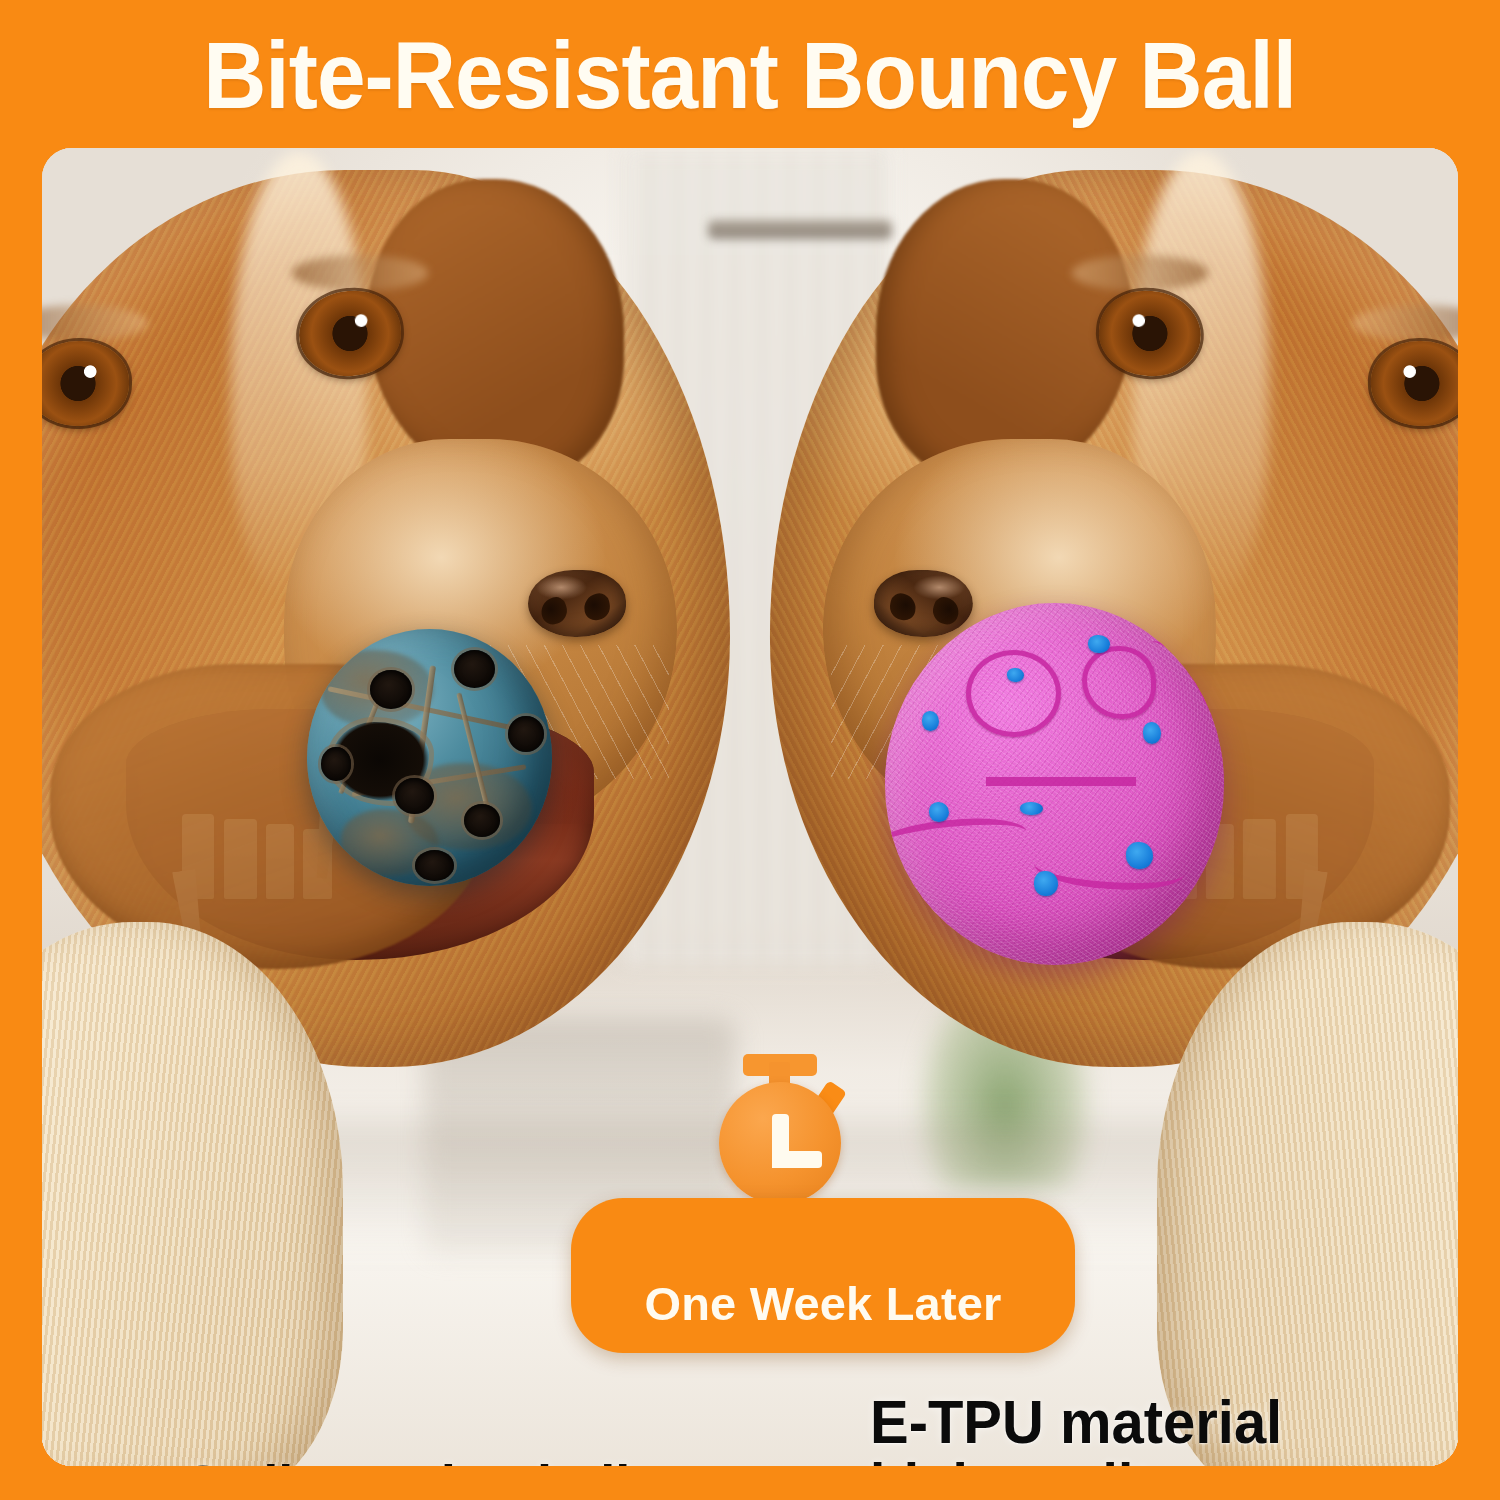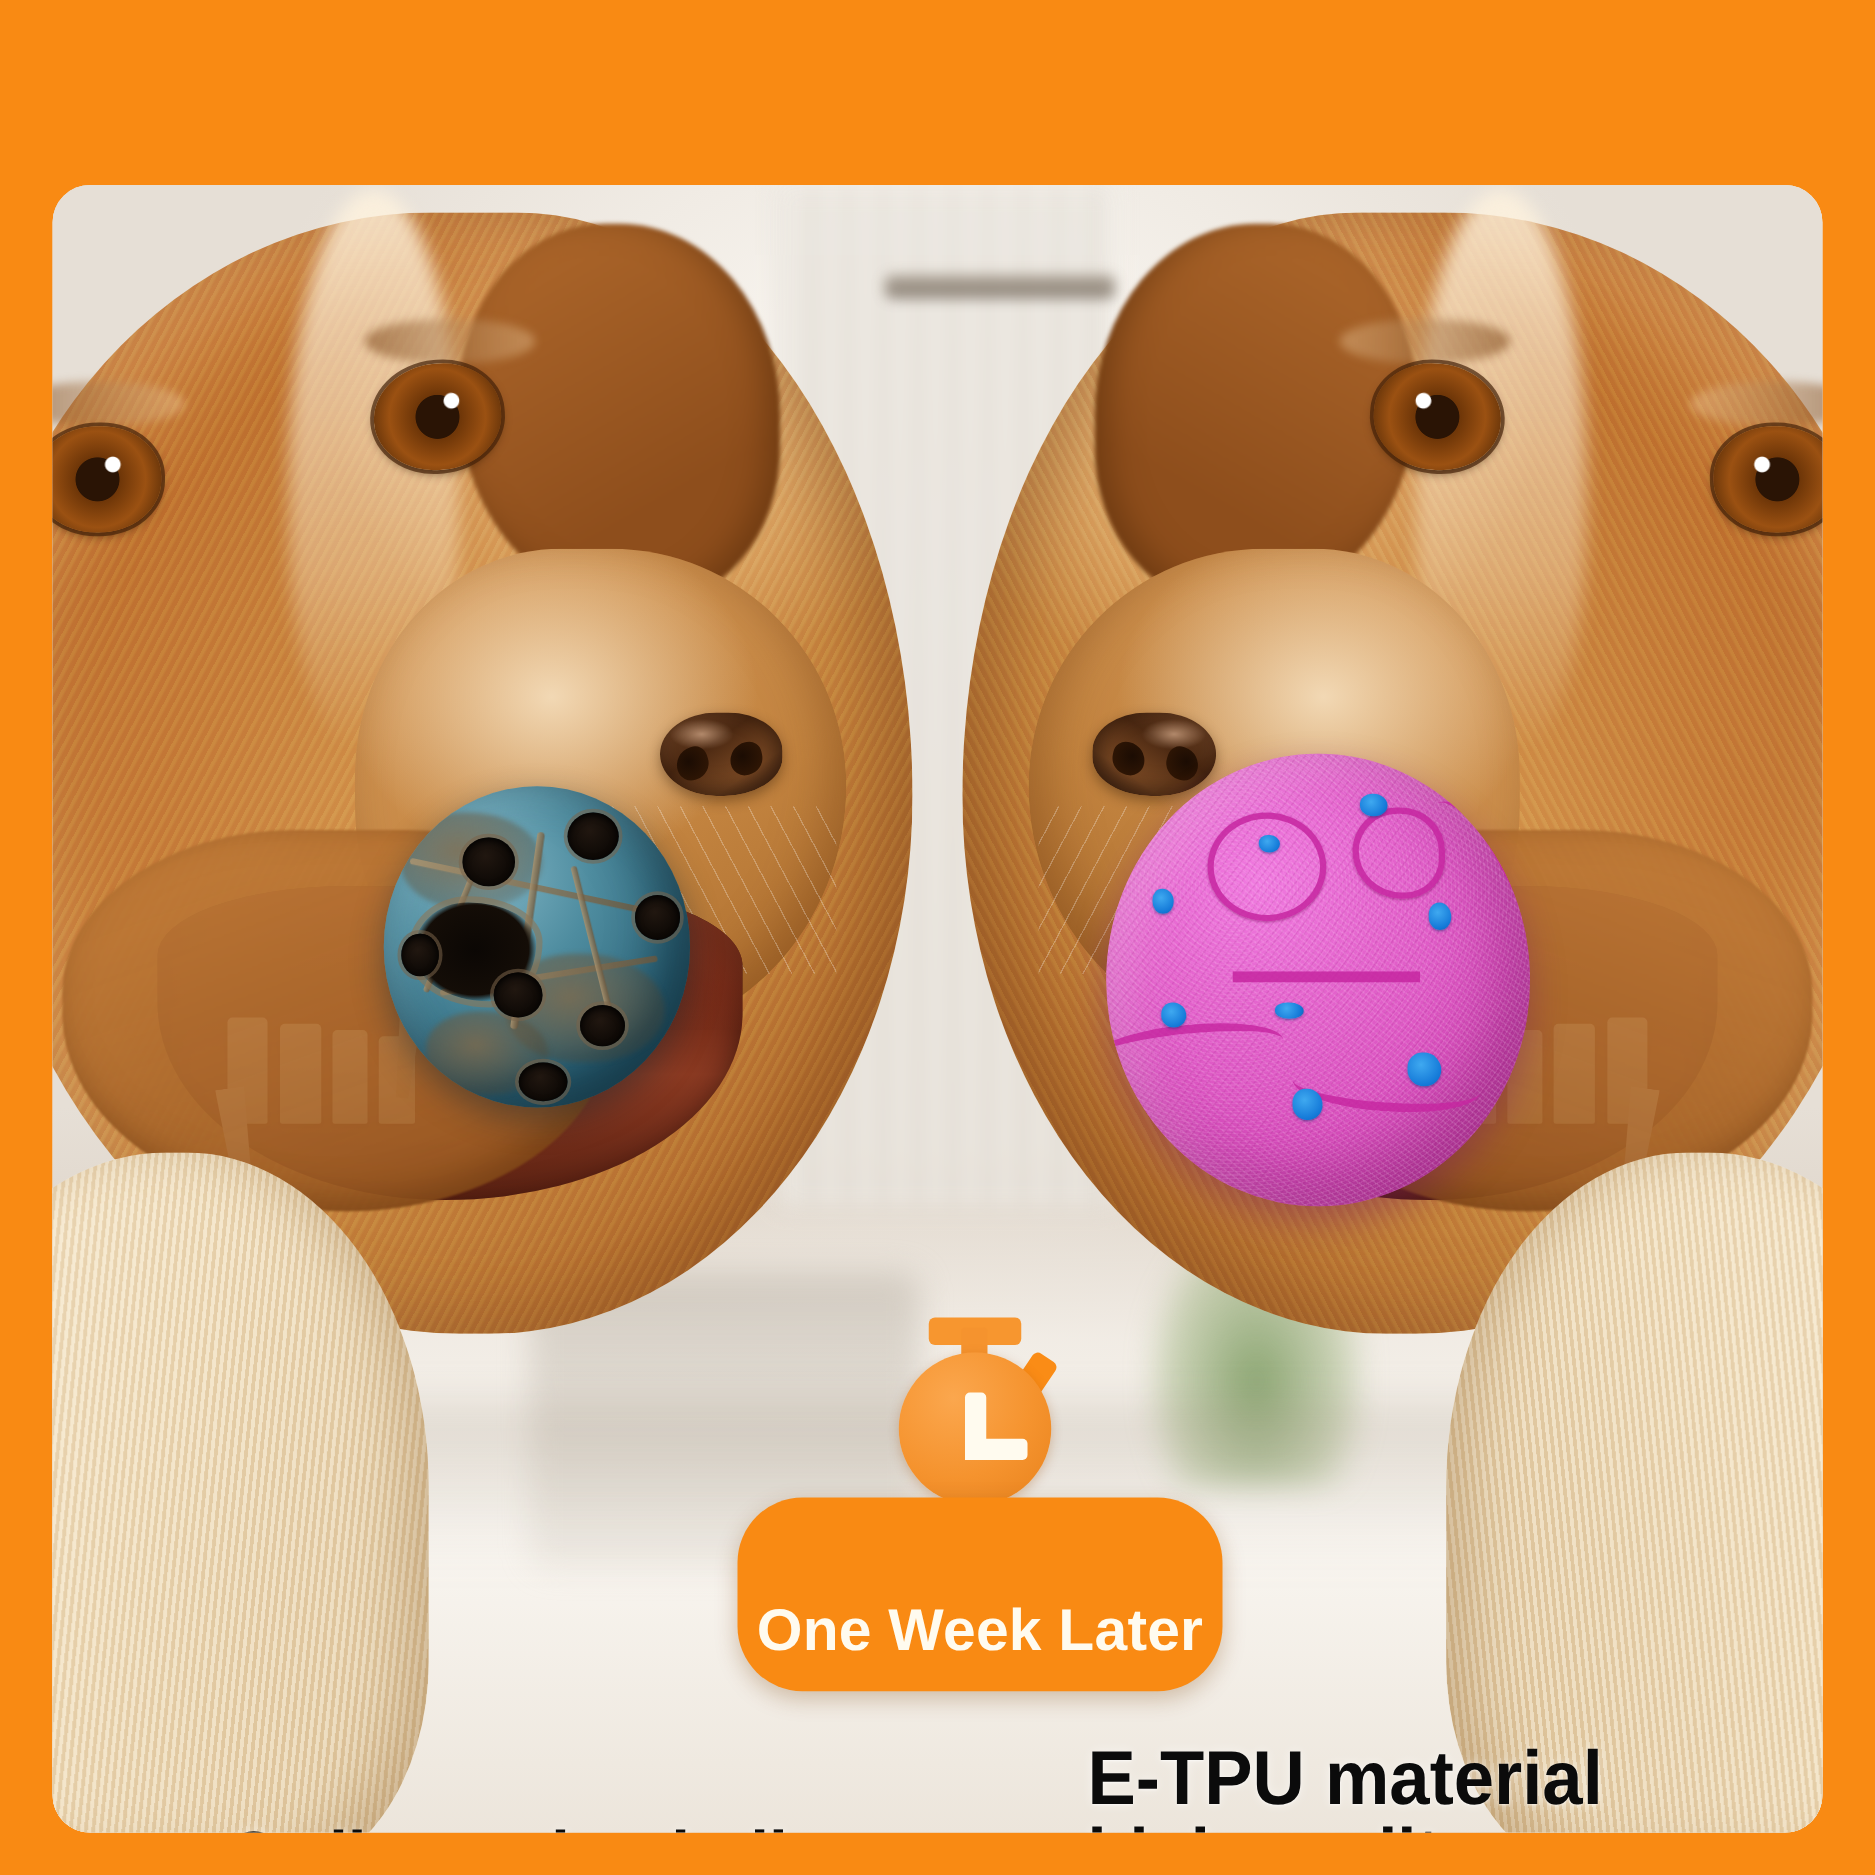--- a/index.html
+++ b/index.html
@@ -367,22 +367,22 @@
   .sw-hand-v {
     position:absolute; left:81px; top:66px; width:17px; height:54px;
     background:#FFFBEF; border-radius:4px 4px 0 0;
   }
   .sw-hand-h {
     position:absolute; left:81px; top:103px; width:50px; height:17px;
     background:#FFFBEF; border-radius:0 4px 4px 0;
   }
   #badge-pill {
     position:absolute;
-    left:47px; top:150px;
-    width:388px; height:155px;
+    left:28px; top:150px;
+    width:504px; height:155px;
     background:#F98A13;
     border-radius:52px;
     box-shadow:0 6px 18px rgba(120,60,0,.28);
     display:flex; align-items:flex-end; justify-content:center;
     padding-bottom:22px;
   }
   #badge-label {
     font-family:"Liberation Sans", sans-serif;
     font-weight:bold;
     font-size:47px;
@@ -419,20 +419,23 @@
     text-shadow:0 0 10px rgba(255,255,255,.5), 0 1px 2px rgba(255,255,255,.65);
   }
   #caption-right .l1 { font-size:61px; display:block; white-space:nowrap; }
   #caption-right .l2 { font-size:58px; display:block; white-space:nowrap; }
 </style>
 </head>
 <body>
 
 <div id="poster">
 
+  <div id="title-bar">
+    <div id="poster-title">Bite-Resistant Bouncy Ball</div>
+  </div>
 
   <div id="photo">
 
     <div class="room"></div>
     <div class="curtain"></div>
     <div class="curtain-rod"></div>
     <div class="furniture"></div>
     <div class="plant"></div>
     <div class="floor-shadow"></div>
 

